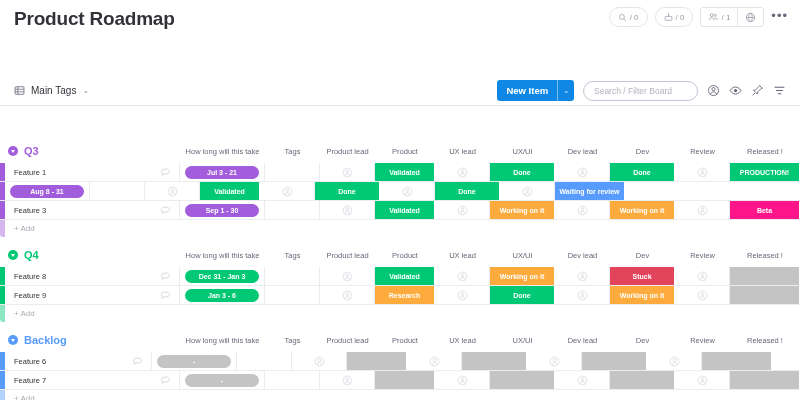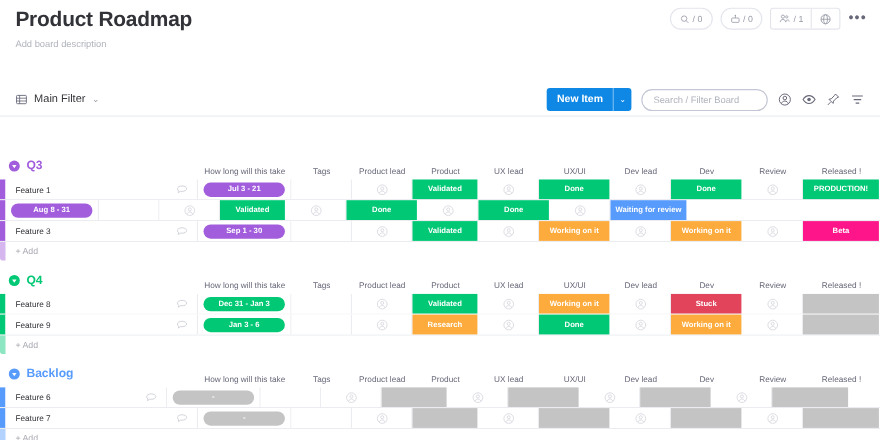--- a/index.html
+++ b/index.html
@@ -141,21 +141,21 @@
     width: 0; height: 0;
     border-left: 2.5px solid transparent;
     border-right: 2.5px solid transparent;
     border-top: 3px solid #fff;
   }
   .grp-title { font-size: 11px; font-weight: bold; }
 
   .cols {
     position: absolute; left: 0; top: 0;
     height: 18px;
-    display: flex; align-items: flex-end;
+    display: flex; align-items: center;
   }
   .col-head {
     font-size: 7.5px; color: #676879;
     text-align: center;
     flex: none;
   }
 
   .rows {
     margin-top: 3px;
     border-radius: 0 0 3px 3px;
@@ -208,21 +208,20 @@
     font-size: 8px; color: #a9aab3;
   }
   .add-row .colorbar { width: 5px; height: 100%; flex: none; }
   .add-row .lbl { padding-left: 9px; }
 </style>
 </head>
 <body>
 
 <div class="header">
   <div class="board-title">Product Roadmap</div>
-  <div class="board-desc">Add board description</div>
 
   <div class="header-right">
     <div class="pill-counter">
       <span class="ic">
         <svg width="9" height="9" viewBox="0 0 16 16">
             <circle cx="7" cy="7" r="4.4" fill="none" stroke="#9699a6" stroke-width="1.3"></circle>
             <line x1="10.3" y1="10.3" x2="14" y2="14" stroke="#9699a6" stroke-width="1.3"></line>
           </svg>
       </span>
       <span class="cnt">/ 0</span>
@@ -268,21 +267,21 @@
 <div class="toolbar">
   <div class="view-tab">
     <span class="ic">
       <svg width="11" height="11" viewBox="0 0 16 16">
           <rect x="1.5" y="2.5" width="13" height="11" rx="1.3" fill="none" stroke="#676879" stroke-width="1.2"></rect>
           <line x1="1.5" y1="6.2" x2="14.5" y2="6.2" stroke="#676879" stroke-width="1.1"></line>
           <line x1="1.5" y1="9.9" x2="14.5" y2="9.9" stroke="#676879" stroke-width="1.1"></line>
           <line x1="5.6" y1="2.5" x2="5.6" y2="13.5" stroke="#676879" stroke-width="1.1"></line>
         </svg>
     </span>
-    <span>Main Filter</span>
+    <span>Main Tags</span>
     <span class="chev">⌄</span>
   </div>
 
   <div class="toolbar-right">
     <div class="new-item-btn">
       <span class="lbl">New Item</span>
       <span class="split">⌄</span>
     </div>
 
     <div class="search-box">

